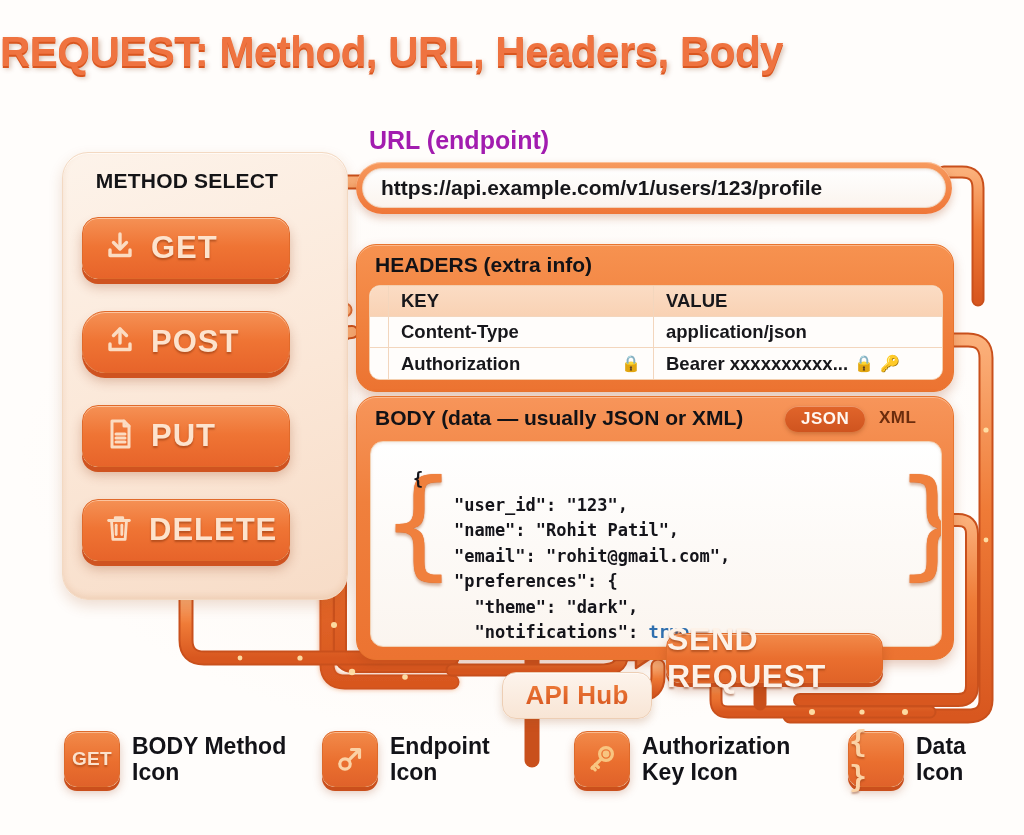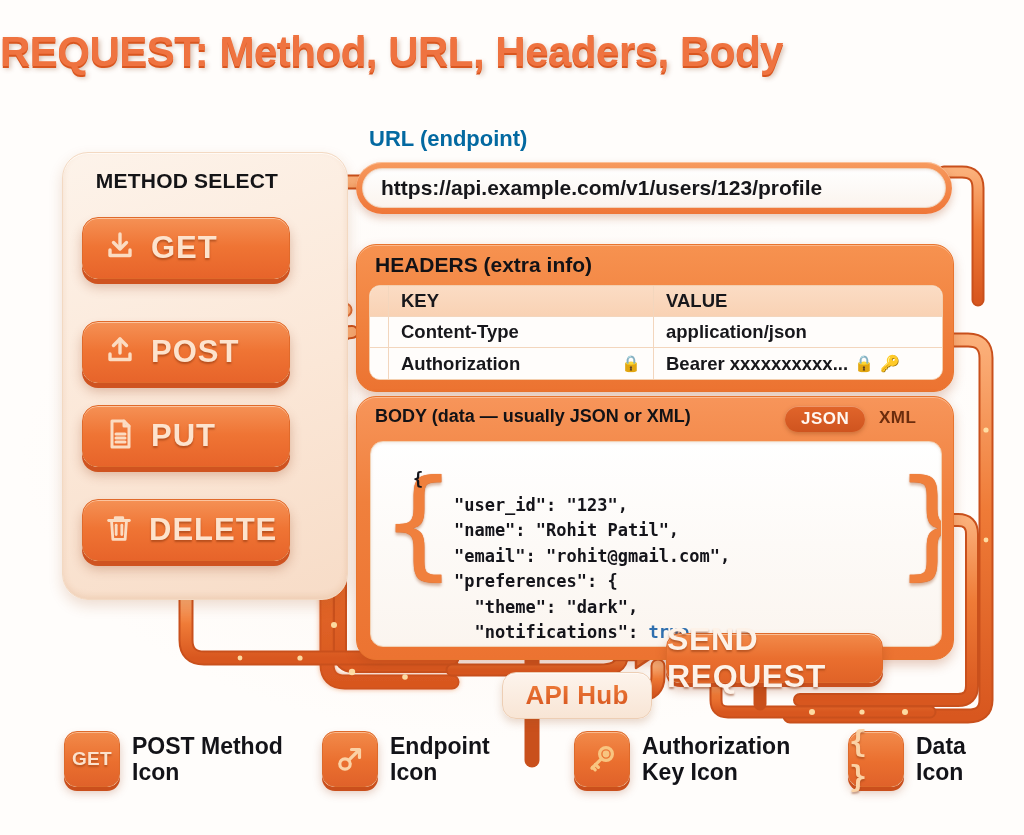--- a/index.html
+++ b/index.html
@@ -49,28 +49,28 @@
     display:flex;align-items:center;gap:14px;padding-left:20px;
     box-sizing:border-box;
     cursor:pointer;
   }
   .mbtn .lbl{
     font-size:31px;font-weight:bold;color:#fde3cd;letter-spacing:1px;
     text-shadow:0 2px 2px rgba(140,55,15,.55);
   }
   .mbtn svg{flex:0 0 auto;}
   #btn-get{top:64px;}
-  #btn-post{top:168px;}
+  #btn-post{top:158px;border-radius:23px;}
   #btn-put{top:252px;}
   #btn-delete{top:346px;}
 
   
   #url-label{
     position:absolute;left:369px;top:126px;
-    font-size:22px;font-weight:bold;color:#0369a1;
+    font-size:25px;font-weight:bold;color:#a21caf;
   }
   #url-frame{
     position:absolute;left:356px;top:162px;width:596px;height:52px;
     border-radius:26px;
     background:linear-gradient(180deg,#f79a5e 0%,#ef7638 100%);
     box-shadow:0 4px 9px rgba(160,70,25,.28), inset 0 1px 0 rgba(255,230,210,.5);
     padding:6px;box-sizing:border-box;
   }
   #url-input{
     width:100%;height:100%;border-radius:20px;box-sizing:border-box;
@@ -111,21 +111,21 @@
   .cell .ic{font-size:16px;margin-left:6px;}
 
   
   #body-panel{
     position:absolute;left:356px;top:396px;width:596px;height:262px;
     border-radius:20px;
     background:linear-gradient(180deg,#f7955a 0%,#f0803d 40%,#ec7331 100%);
     box-shadow:0 5px 12px rgba(160,70,25,.28), inset 0 1px 0 rgba(255,230,210,.45);
     border:1px solid #e8752f;
   }
-  #body-title{position:absolute;left:18px;top:9px;font-size:18px;font-weight:bold;color:#121216;}
+  #body-title{position:absolute;left:18px;top:9px;font-size:21px;font-weight:bold;color:#121216;}
   #json-pill{
     position:absolute;left:428px;top:9px;height:26px;padding:0 16px;border-radius:14px;
     background:linear-gradient(180deg,#e1652b 0%,#cf541f 100%);
     box-shadow:inset 0 1px 0 rgba(255,210,180,.45), 0 2px 4px rgba(130,55,15,.35);
     display:flex;align-items:center;justify-content:center;
     font-size:17px;font-weight:bold;color:#fff7f1;letter-spacing:.5px;cursor:pointer;
   }
   #xml-tab{
     position:absolute;left:522px;top:11px;font-size:17px;font-weight:bold;
     color:#6b2c0d;letter-spacing:.5px;cursor:pointer;
@@ -425,21 +425,21 @@
 
   <div id="api-hub">
     <span>API Hub</span>
   </div>
 
   <div class="leg" id="leg-1">
     <div class="leg-ic">
       <span class="tag">GET</span>
     </div>
     <div class="leg-txt">
-      <div>POST Method</div>
+      <div>BODY Method</div>
       <div>Icon</div>
     </div>
   </div>
 
   <div class="leg" id="leg-2">
     <div class="leg-ic">
       <svg width="34" height="34" viewBox="0 0 34 34">
         <g fill="none" stroke="#fbd2a5" stroke-width="3.2" stroke-linecap="round" stroke-linejoin="round">
           <circle cx="12" cy="22" r="5.2"></circle>
           <path d="M15.8 18.2 L26 8"></path>

